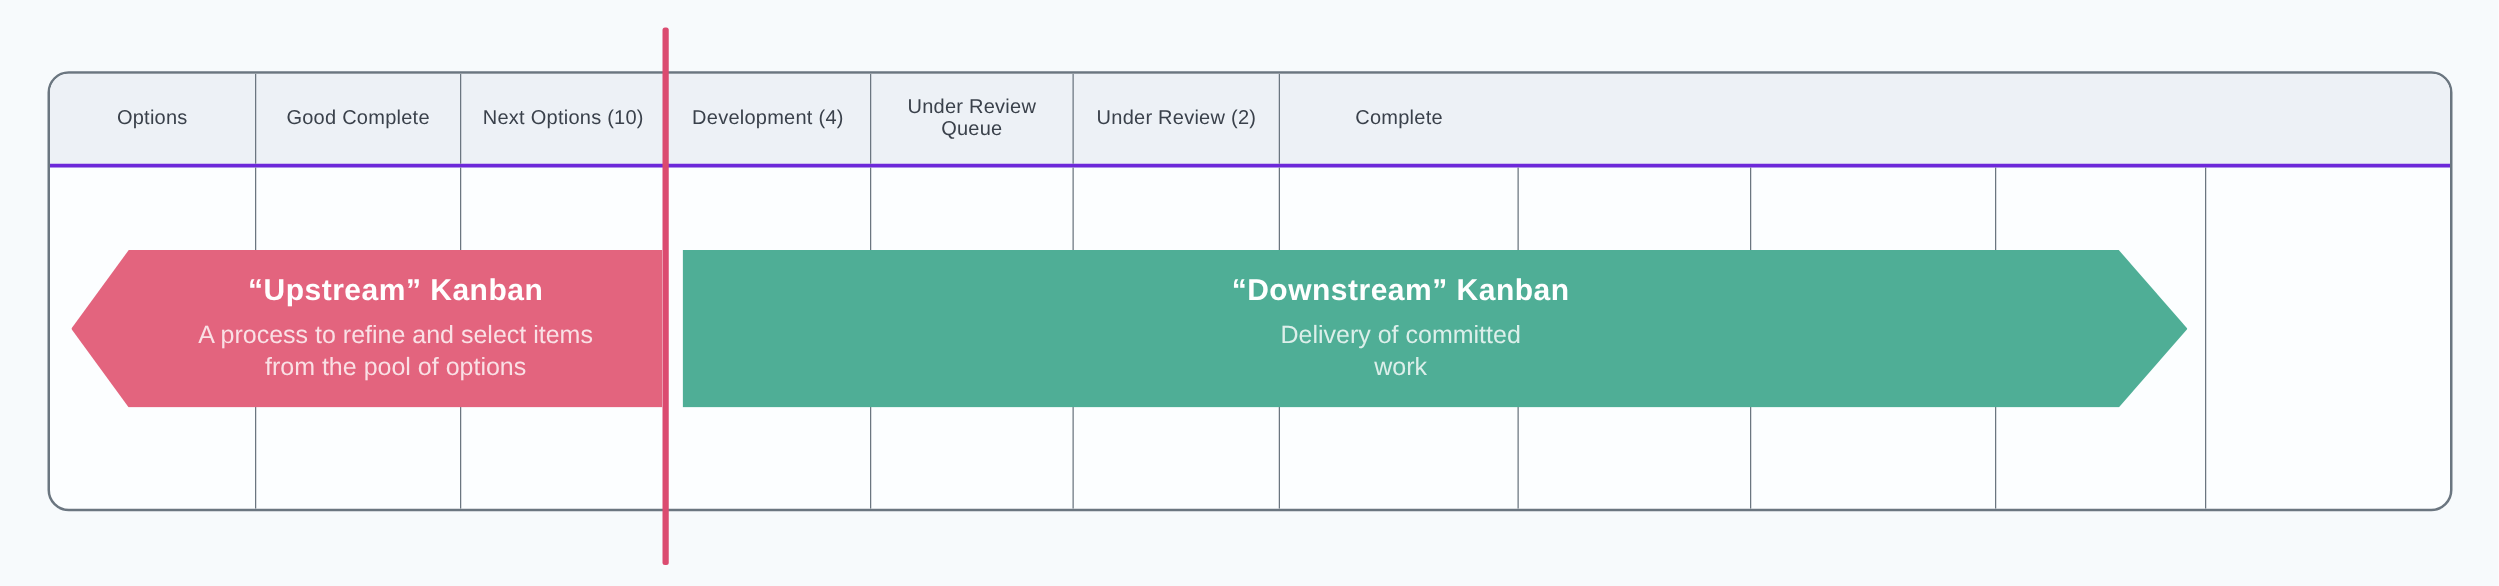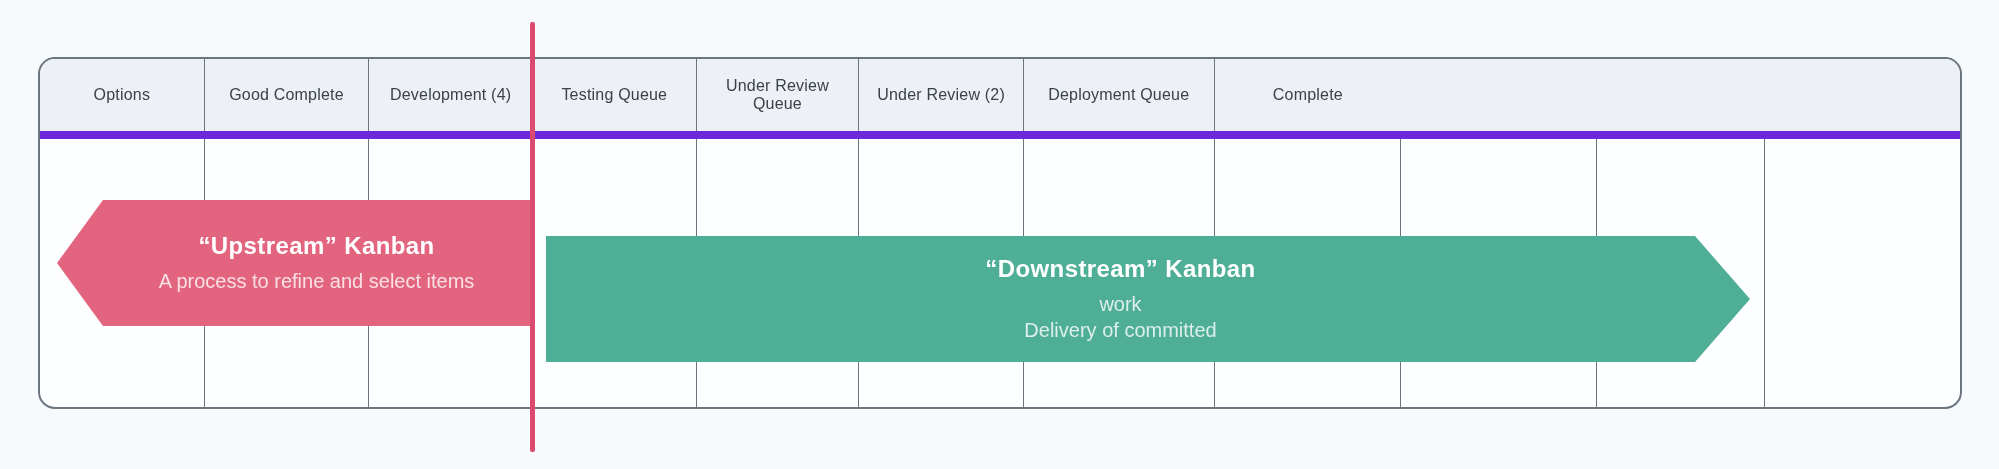--- a/index.html
+++ b/index.html
@@ -29,21 +29,21 @@
     display: flex;
     flex-direction: column;
   }
   .grid-row {
     display: grid;
     grid-template-columns: 165fr 165fr 164fr 164fr 163fr 165fr 191fr 187fr 196fr 169fr 195fr;
   }
   .header-row {
     height: 72px;
     background: #edf1f6;
-    border-bottom: 8px solid #6d28d9;
+    border-bottom: 3px solid #6d28d9;
     flex: 0 0 auto;
   }
   .body-row { flex: 1 1 auto; }
   .hcell, .bcell {
     border-right: 1.5px solid #6b7680;
     display: flex;
     align-items: center;
     justify-content: center;
     overflow: hidden;
   }
@@ -72,21 +72,20 @@
     left: 57px;
     width: 473px;
     clip-path: polygon(0 50%, 46px 0, 100% 0, 100% 100%, 46px 100%);
     padding-left: 46px;
   }
   .banner-downstream {
     left: 546px;
     width: 1204px;
     clip-path: polygon(0 0, calc(100% - 55px) 0, 100% 50%, calc(100% - 55px) 100%, 0 100%);
     padding-right: 55px;
-    margin-top: 36px;
   }
   .banner-title {
     font-size: 24px;
     font-weight: 700;
     color: #ffffff;
     letter-spacing: 0.4px;
     text-align: center;
   }
   .banner-sub {
     font-size: 20px;
@@ -107,25 +106,24 @@
 </style>
 </head>
 <body>
 
 <div class="canvas">
 
   <div class="board">
     <div class="grid-row header-row">
       <div class="hcell">Options</div>
       <div class="hcell">Good Complete</div>
+      <div class="hcell">Next Options (10)</div>
       <div class="hcell">Development (4)</div>
-      <div class="hcell">Testing Queue</div>
       <div class="hcell">Under Review Queue</div>
       <div class="hcell">Under Review (2)</div>
-      <div class="hcell">Deployment Queue</div>
       <div class="hcell">Complete</div>
     </div>
     <div class="grid-row body-row">
       <div class="bcell"></div>
       <div class="bcell"></div>
       <div class="bcell"></div>
       <div class="bcell"></div>
       <div class="bcell"></div>
       <div class="bcell"></div>
       <div class="bcell"></div>
@@ -133,26 +131,27 @@
       <div class="bcell"></div>
       <div class="bcell"></div>
       <div class="bcell"></div>
     </div>
   </div>
 
   <div class="banner banner-upstream" style="background: rgb(227, 100, 126);">
     <div class="banner-title">“Upstream” Kanban</div>
     <div class="banner-sub">
       <div>A process to refine and select items</div>
+      <div>from the pool of options</div>
     </div>
   </div>
 
   <div class="banner banner-downstream" style="background: rgb(79, 174, 150);">
     <div class="banner-title">“Downstream” Kanban</div>
     <div class="banner-sub">
+      <div>Delivery of committed</div>
       <div>work</div>
-      <div>Delivery of committed</div>
     </div>
   </div>
 
   <div class="divider-line" style="background: rgb(219, 75, 112);"></div>
 
 </div>
 
 </body></html>

